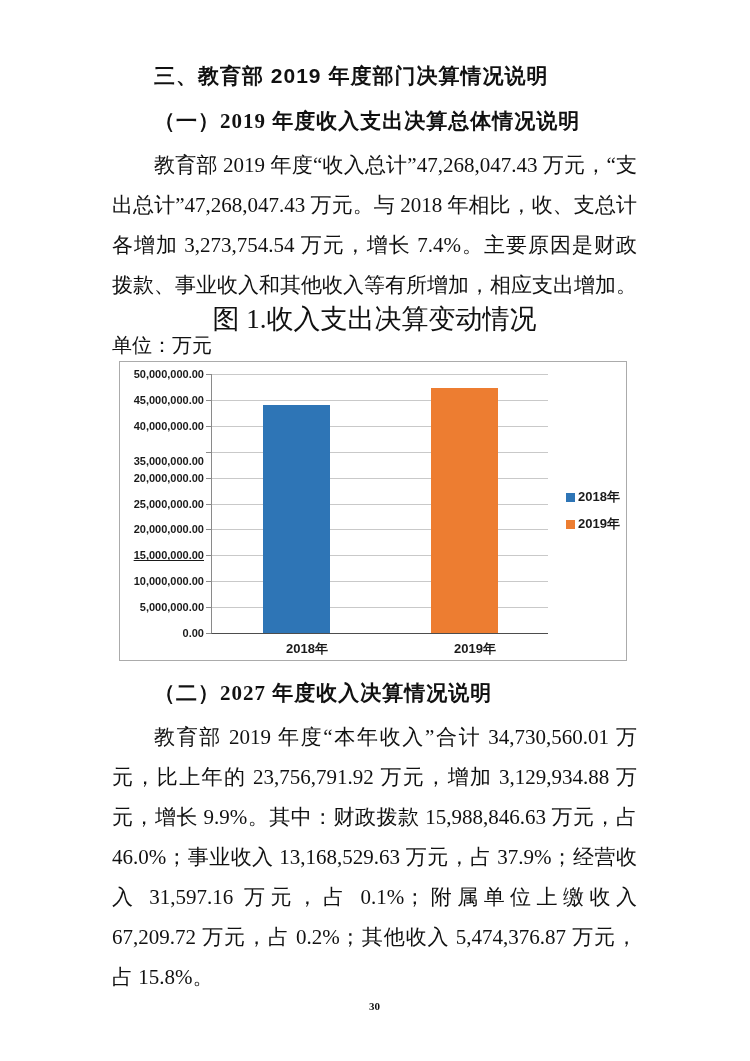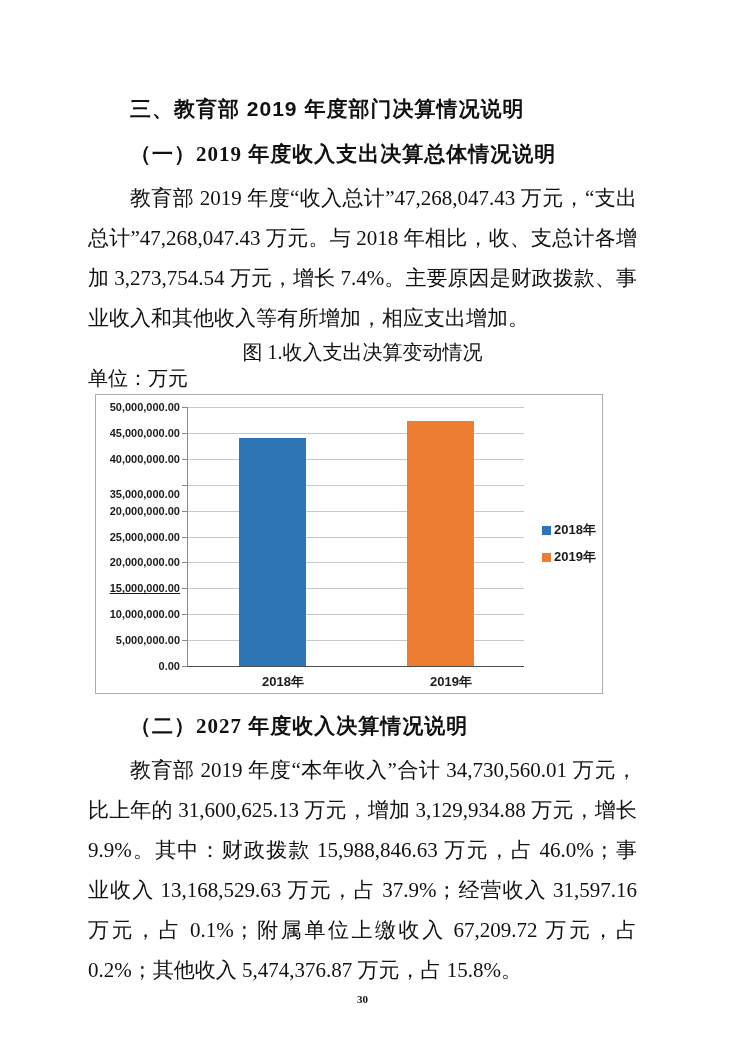--- a/index.html
+++ b/index.html
@@ -4,36 +4,36 @@
 <style>
   html,body{margin:0;padding:0;background:#fff;}
   .page{
     position:relative;
     width:750px;height:1061px;
     background:#ffffff;
     overflow:hidden;
     font-family:"Liberation Serif", serif;
     color:#1a1a1a;
   }
-  .content{margin:0 113px 0 88px;padding-top:96px;}
+  .content{margin:0 113px 0 112px;padding-top:63px;}
   .h1{
     font-family:"Liberation Sans", sans-serif;
     font-size:21px;font-weight:bold;color:#111;
     line-height:26px;margin:0;text-indent:2em;letter-spacing:1px;
   }
   .h2{
     font-size:21px;font-weight:bold;color:#111;
     line-height:26px;margin:19px 0 0 0;text-indent:2em;letter-spacing:1px;
   }
   .para{
     font-size:21px;line-height:40px;color:#111;
     text-align:justify;text-indent:2em;margin:11px 0 0 0;
   }
   .fig-caption{
-    font-size:20px;color:#111;text-align:center;
+    font-size:27px;color:#111;text-align:center;
     line-height:28px;margin:0;font-family:Liberation Serif, serif;
   }
   .unit-label{
     font-size:20px;color:#111;
     line-height:22px;margin:1px 0 0 0;
   }
   
   .chart{
     position:relative;
     margin-left:7px;margin-top:5px;
@@ -130,18 +130,18 @@
         <div class="ytick" style="left: 86px; top: 37.9px;"></div>
         <div class="ylab" style="top: 31.9px;">45,000,000.00</div>
         <div class="ytick" style="left: 86px; top: 12px;"></div>
         <div class="ylab" style="top: 6px;">50,000,000.00</div>
         <div class="xlab" style="left: 142px; top: 278px;">2018年</div>
         <div class="xlab" style="left: 310px; top: 278px;">2019年</div>
       </div>
 
     <p class="h2">（二）2027 年度收入决算情况说明</p>
 
-    <p class="para">教育部 2019 年度“本年收入”合计 34,730,560.01 万元，比上年的 31,600,625.13 万元，增加 3,129,934.88 万元，增长 9.9%。其中：财政拨款 15,988,846.63 万元，占 46.0%；事业收入 13,168,529.63 万元，占 37.9%；经营收入 31,597.16 万元，占 0.1%；附属单位上缴收入 67,209.72 万元，占 0.2%；其他收入 5,474,376.87 万元，占 15.8%。</p>
+    <p class="para">教育部 2019 年度“本年收入”合计 34,730,560.01 万元，比上年的 23,756,791.92 万元，增加 3,129,934.88 万元，增长 9.9%。其中：财政拨款 15,988,846.63 万元，占 46.0%；事业收入 13,168,529.63 万元，占 37.9%；经营收入 31,597.16 万元，占 0.1%；附属单位上缴收入 67,209.72 万元，占 0.2%；其他收入 5,474,376.87 万元，占 15.8%。</p>
 
     <p class="page-num">30</p>
 
   </div>
 </div>
 
 </body></html>

